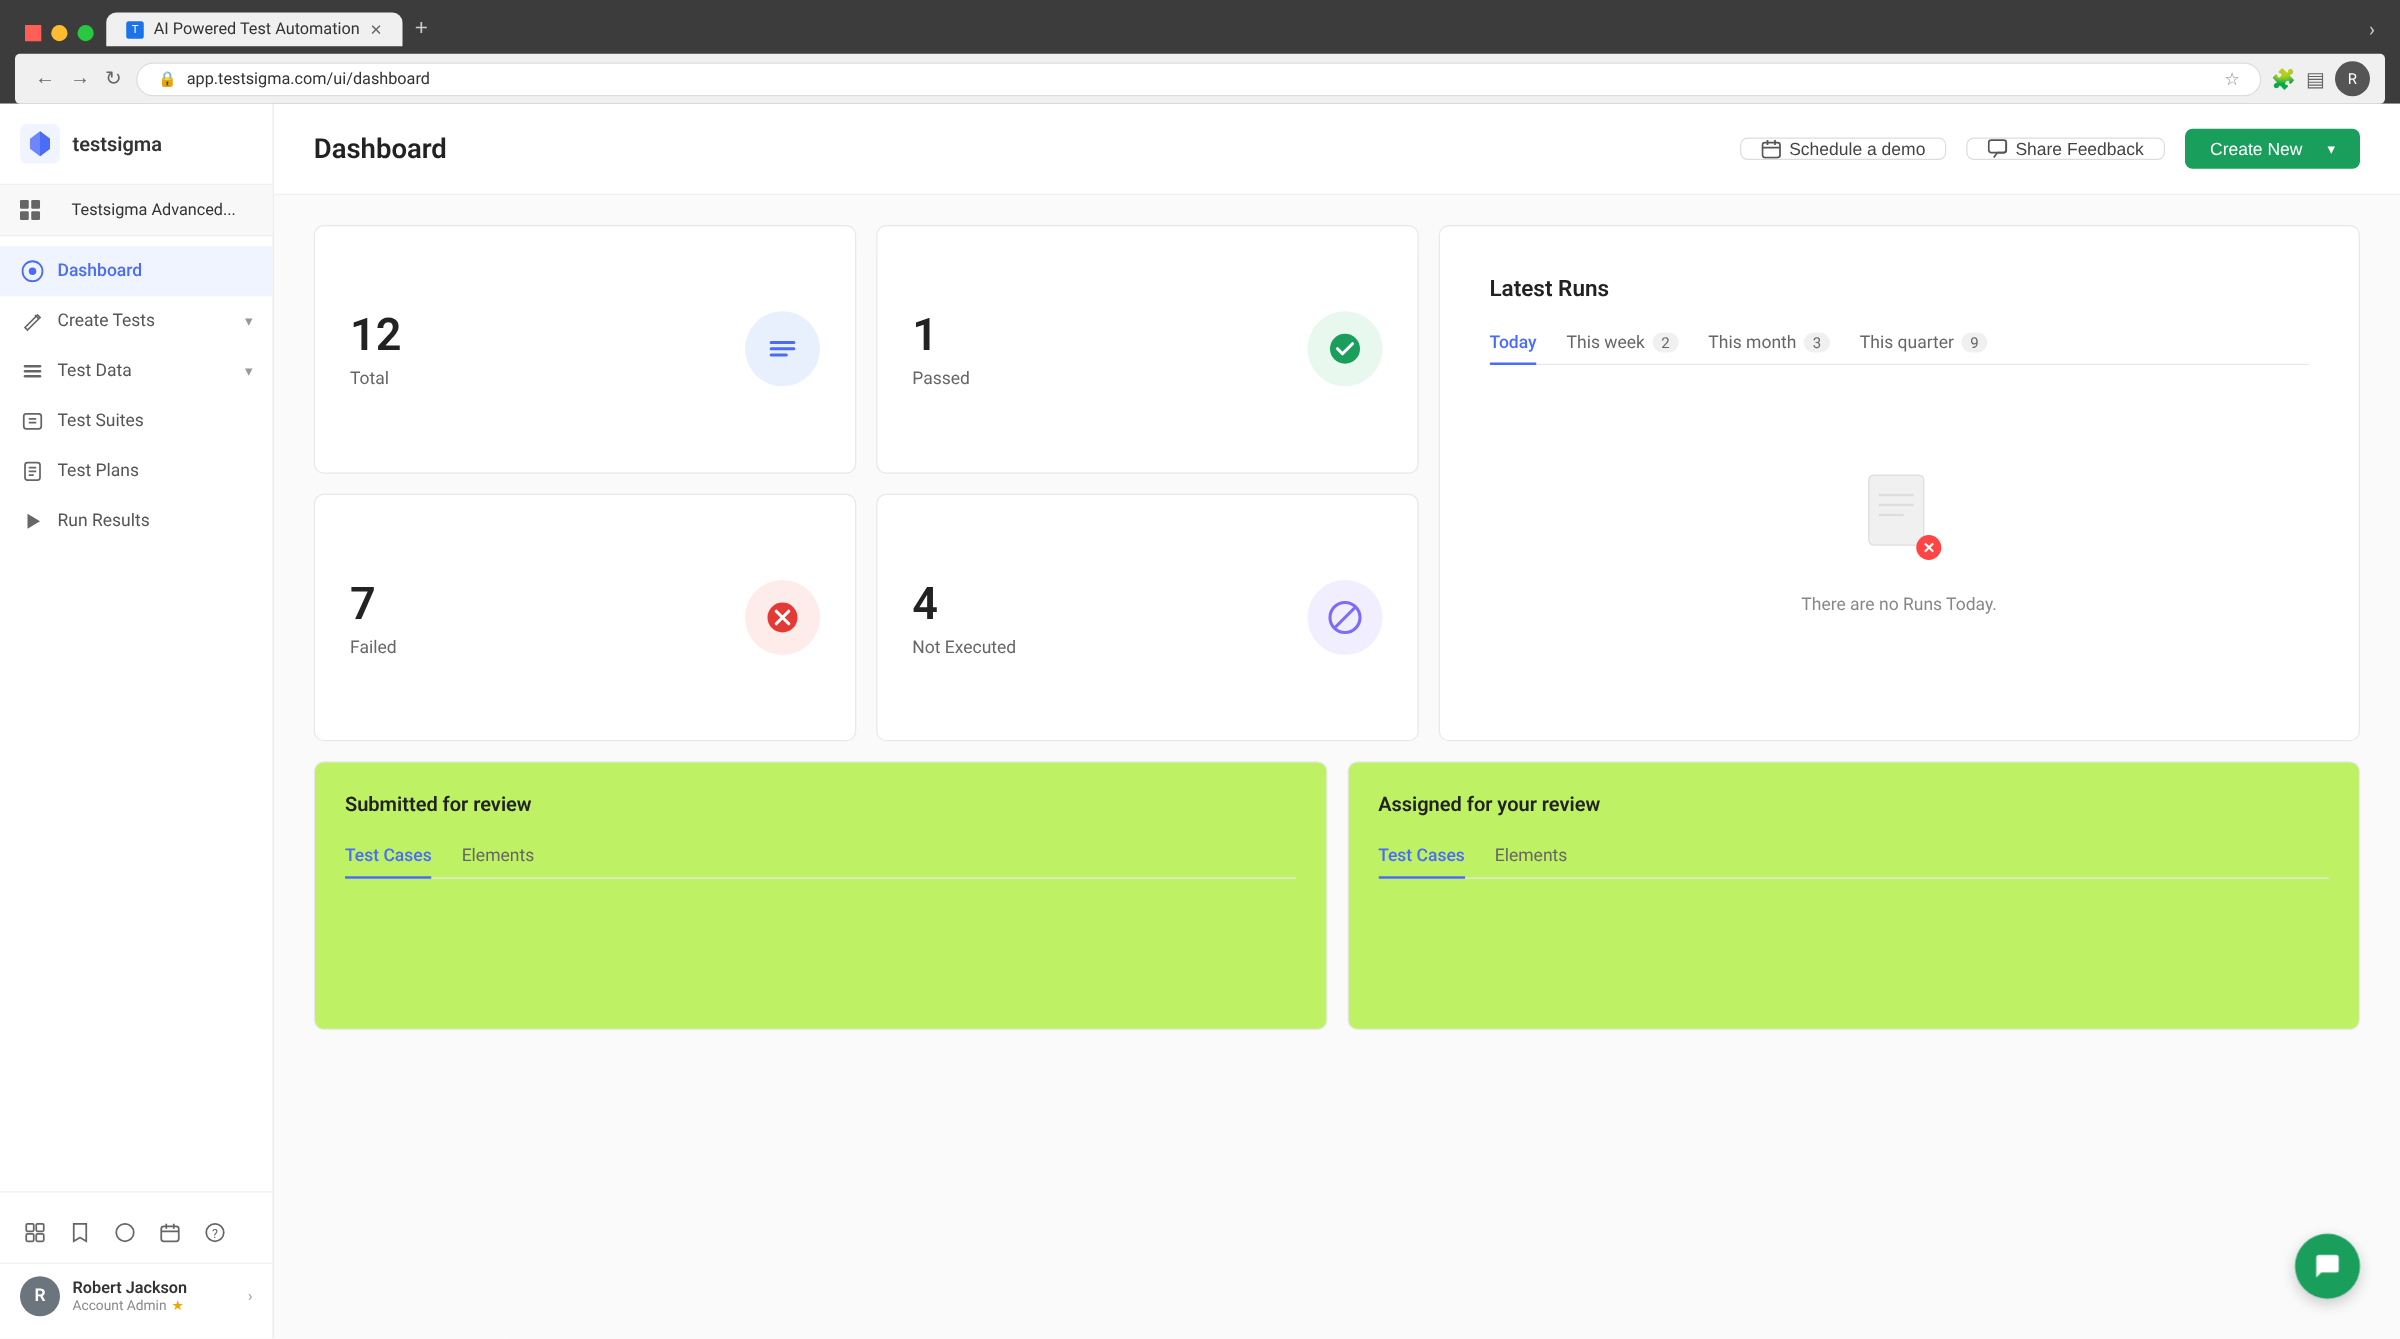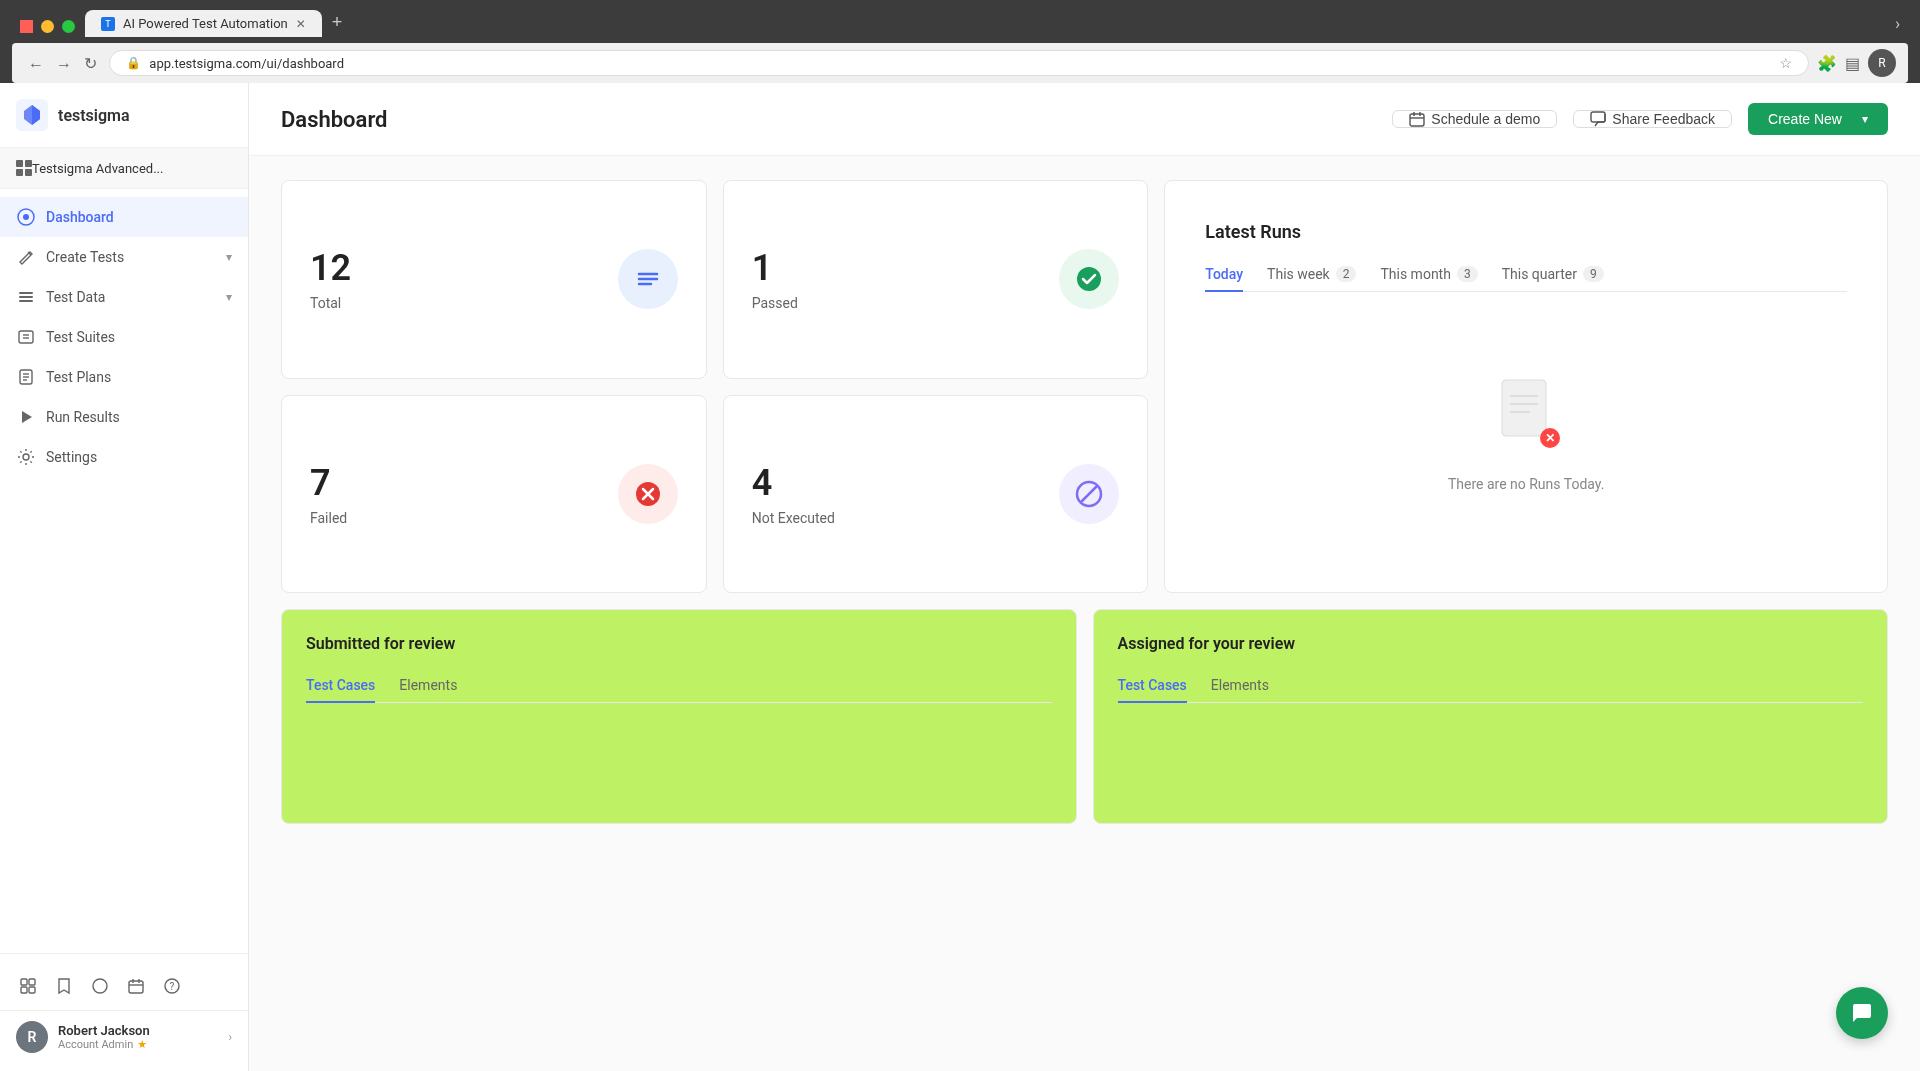--- a/index.html
+++ b/index.html
@@ -18,25 +18,25 @@
     .nav-btn { background: none; border: none; color: #666; font-size: 16px; cursor: pointer; padding: 2px 4px; }
     .address-bar { flex: 1; background: white; border: 1px solid #ddd; border-radius: 20px; padding: 4px 16px; font-size: 13px; color: #333; display: flex; align-items: center; gap: 8px; }
     .address-text { flex: 1; }
     .toolbar-icons { display: flex; gap: 8px; align-items: center; }
     .toolbar-icon { color: #666; font-size: 16px; cursor: pointer; }
 
     
     .app { display: flex; flex: 1; overflow: hidden; background: #fff; }
 
     
-    .sidebar { width: 249px; background: #fff; border-right: 1px solid #e8e8e8; display: flex; flex-direction: column; height: 100%; }
+    .sidebar { width: 219px; background: #fff; border-right: 1px solid #e8e8e8; display: flex; flex-direction: column; height: 100%; }
     .sidebar-logo { display: flex; align-items: center; gap: 10px; padding: 16px 16px; border-bottom: 1px solid #f0f0f0; }
     .logo-icon { width: 32px; height: 32px; }
     .logo-text { font-size: 16px; font-weight: 600; color: #333; }
-    .sidebar-workspace { display: flex; align-items: center; gap: 0; padding: 12px 16px; background: #f8f8f8; border-bottom: 1px solid #f0f0f0; cursor: pointer; }
+    .sidebar-workspace { display: flex; align-items: center; gap: 12px; padding: 12px 16px; background: #f8f8f8; border-bottom: 1px solid #f0f0f0; cursor: pointer; text-align: center; }
     .workspace-name { font-size: 13px; color: #333; flex: 1; }
     .sidebar-nav { flex: 1; overflow-y: auto; padding: 8px 0; }
     .nav-item { display: flex; align-items: center; gap: 10px; padding: 10px 16px; cursor: pointer; border-radius: 0; font-size: 14px; color: #555; }
     .nav-item.active { background: #f0f4ff; color: #4a6cf7; font-weight: 500; }
     .nav-item .nav-icon { width: 20px; height: 20px; display: flex; align-items: center; justify-content: center; font-size: 16px; }
     .nav-item .nav-arrow { margin-left: auto; font-size: 12px; color: #999; }
     .sidebar-bottom { border-top: 1px solid #f0f0f0; padding: 8px 0; }
     .bottom-icons { display: flex; gap: 4px; padding: 8px 12px; }
     .bottom-icon { width: 32px; height: 32px; display: flex; align-items: center; justify-content: center; border-radius: 6px; cursor: pointer; color: #666; font-size: 16px; }
     .user-section { display: flex; align-items: center; gap: 10px; padding: 10px 16px; cursor: pointer; }
@@ -204,29 +204,20 @@
         </span>
         <span>Test Plans</span>
       </div>
       <div class="nav-item">
         <span class="nav-icon">
           <svg width="18" height="18" viewBox="0 0 18 18" fill="none">
               <polygon points="5,3 15,9 5,15" fill="#666"></polygon>
             </svg>
         </span>
         <span>Run Results</span>
-      </div>
-      <div class="nav-item">
-        <span class="nav-icon">
-          <svg width="18" height="18" viewBox="0 0 18 18" fill="none">
-              <circle cx="9" cy="9" r="3" stroke="#666" stroke-width="1.4"></circle>
-              <path d="M9 1v2M9 15v2M1 9h2M15 9h2M3.22 3.22l1.41 1.41M13.37 13.37l1.41 1.41M3.22 14.78l1.41-1.41M13.37 4.63l1.41-1.41" stroke="#666" stroke-width="1.4"></path>
-            </svg>
-        </span>
-        <span>Settings</span>
       </div>
     </div>
 
     <div class="sidebar-bottom">
       <div class="bottom-icons">
         <div class="bottom-icon">
           <svg width="18" height="18" viewBox="0 0 18 18" fill="none">
               <rect x="2" y="2" width="6" height="6" rx="1" stroke="#666" stroke-width="1.4"></rect>
               <rect x="10" y="2" width="6" height="6" rx="1" stroke="#666" stroke-width="1.4"></rect>
               <rect x="2" y="10" width="6" height="6" rx="1" stroke="#666" stroke-width="1.4"></rect>

